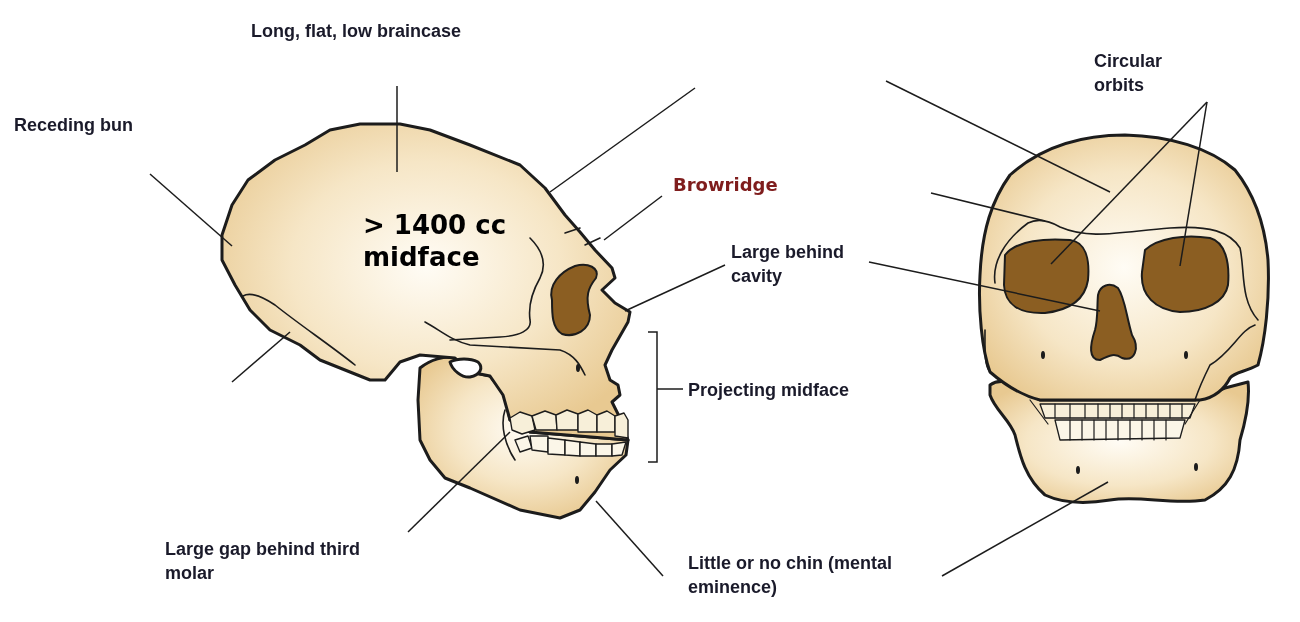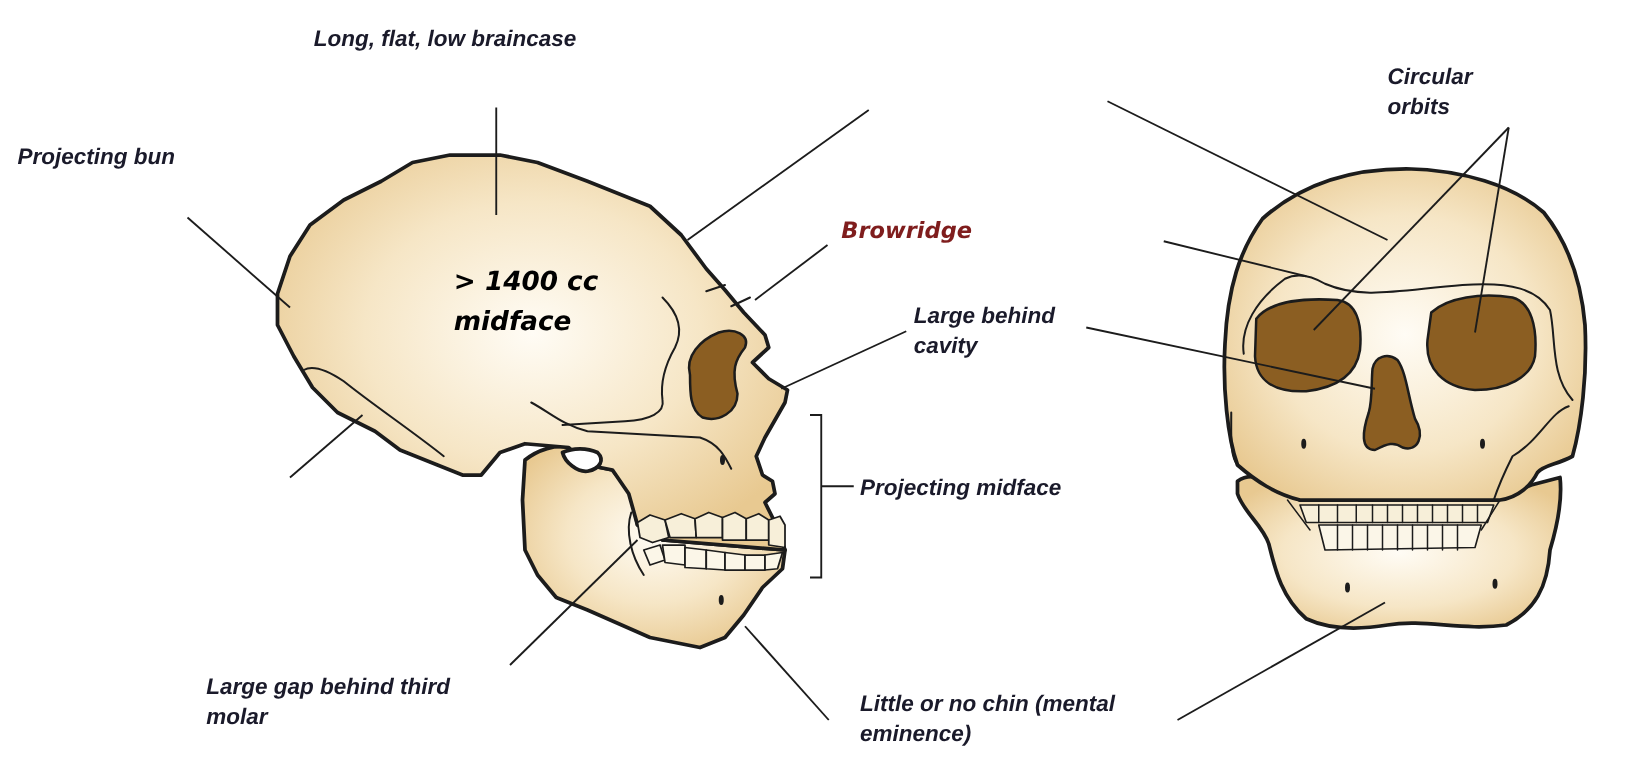--- a/index.html
+++ b/index.html
@@ -1,35 +1,35 @@
 <!DOCTYPE html>
 <html><head>
   <meta charset="utf-8">
   <style>
     html, body { margin: 0; padding: 0; background: #ffffff; }
     body { width: 1300px; height: 622px; position: relative; overflow: hidden; }
-    .canvas { position: absolute; left: 0; top: 0; width: 1099px; height: 622px; font-style: italic; }
+    .canvas { position: absolute; left: 0; top: 0; width: 1099px; height: 622px; }
     .label {
       position: absolute;
       font-family: "Liberation Sans", sans-serif;
       font-weight: bold;
       font-size: 18px;
       line-height: 24px;
       color: #1a1a2a;
       white-space: pre-line;
     }
     .label.calibri {
       font-family: "DejaVu Sans", sans-serif;
       color: #7f1d1d;
     }
     .big {
       position: absolute;
       font-family: "DejaVu Sans", sans-serif;
       font-weight: bold;
-      font-size: 21px;
+      font-size: 26px;
       line-height: 32px;
       color: #000;
       white-space: pre-line;
     }
     svg { position: absolute; left: 0; top: 0; }
   </style>
 </head>
 <body>
 
 <div class="canvas">
@@ -141,26 +141,26 @@
       <line x1="1207" y1="102" x2="1180" y2="266"></line>
       <polyline points="648,332 657,332 657,462 648,462"></polyline>
       <line x1="657" y1="389" x2="683" y2="389"></line>
       <line x1="510" y1="432" x2="408" y2="532"></line>
       <line x1="596" y1="501" x2="663" y2="576"></line>
       <line x1="1108" y1="482" x2="942" y2="576"></line>
     </g>
   </svg>
 
   <div class="label" style="left:251px; top:19px;">Long, flat, low braincase</div>
-  <div class="label" style="left:14px; top:113px;">Projecting bun</div>
+  <div class="label" style="left:14px; top:113px;">Receding bun</div>
   <div class="label calibri" style="left:673px; top:173px;">Browridge</div>
   <div class="label" style="left:731px; top:240px;">Large behind
 cavity</div>
   <div class="label" style="left:165px; top:537px;">Large gap behind third
 molar</div>
   <div class="label" style="left:688px; top:378px;">Projecting midface</div>
   <div class="label" style="left:688px; top:551px;">Little or no chin (mental
 eminence)</div>
-  <div class="label" style="left:1094px; top:49px;margin-left:16px;">Circular orbits</div>
+  <div class="label" style="left:1094px; top:49px;">Circular orbits</div>
 
   <div class="big" style="left:363px; top:209px;">&gt; 1400 cc</div>
   <div class="big" style="left:363px; top:241px;">midface</div>
 </div>
 
 </body></html>

